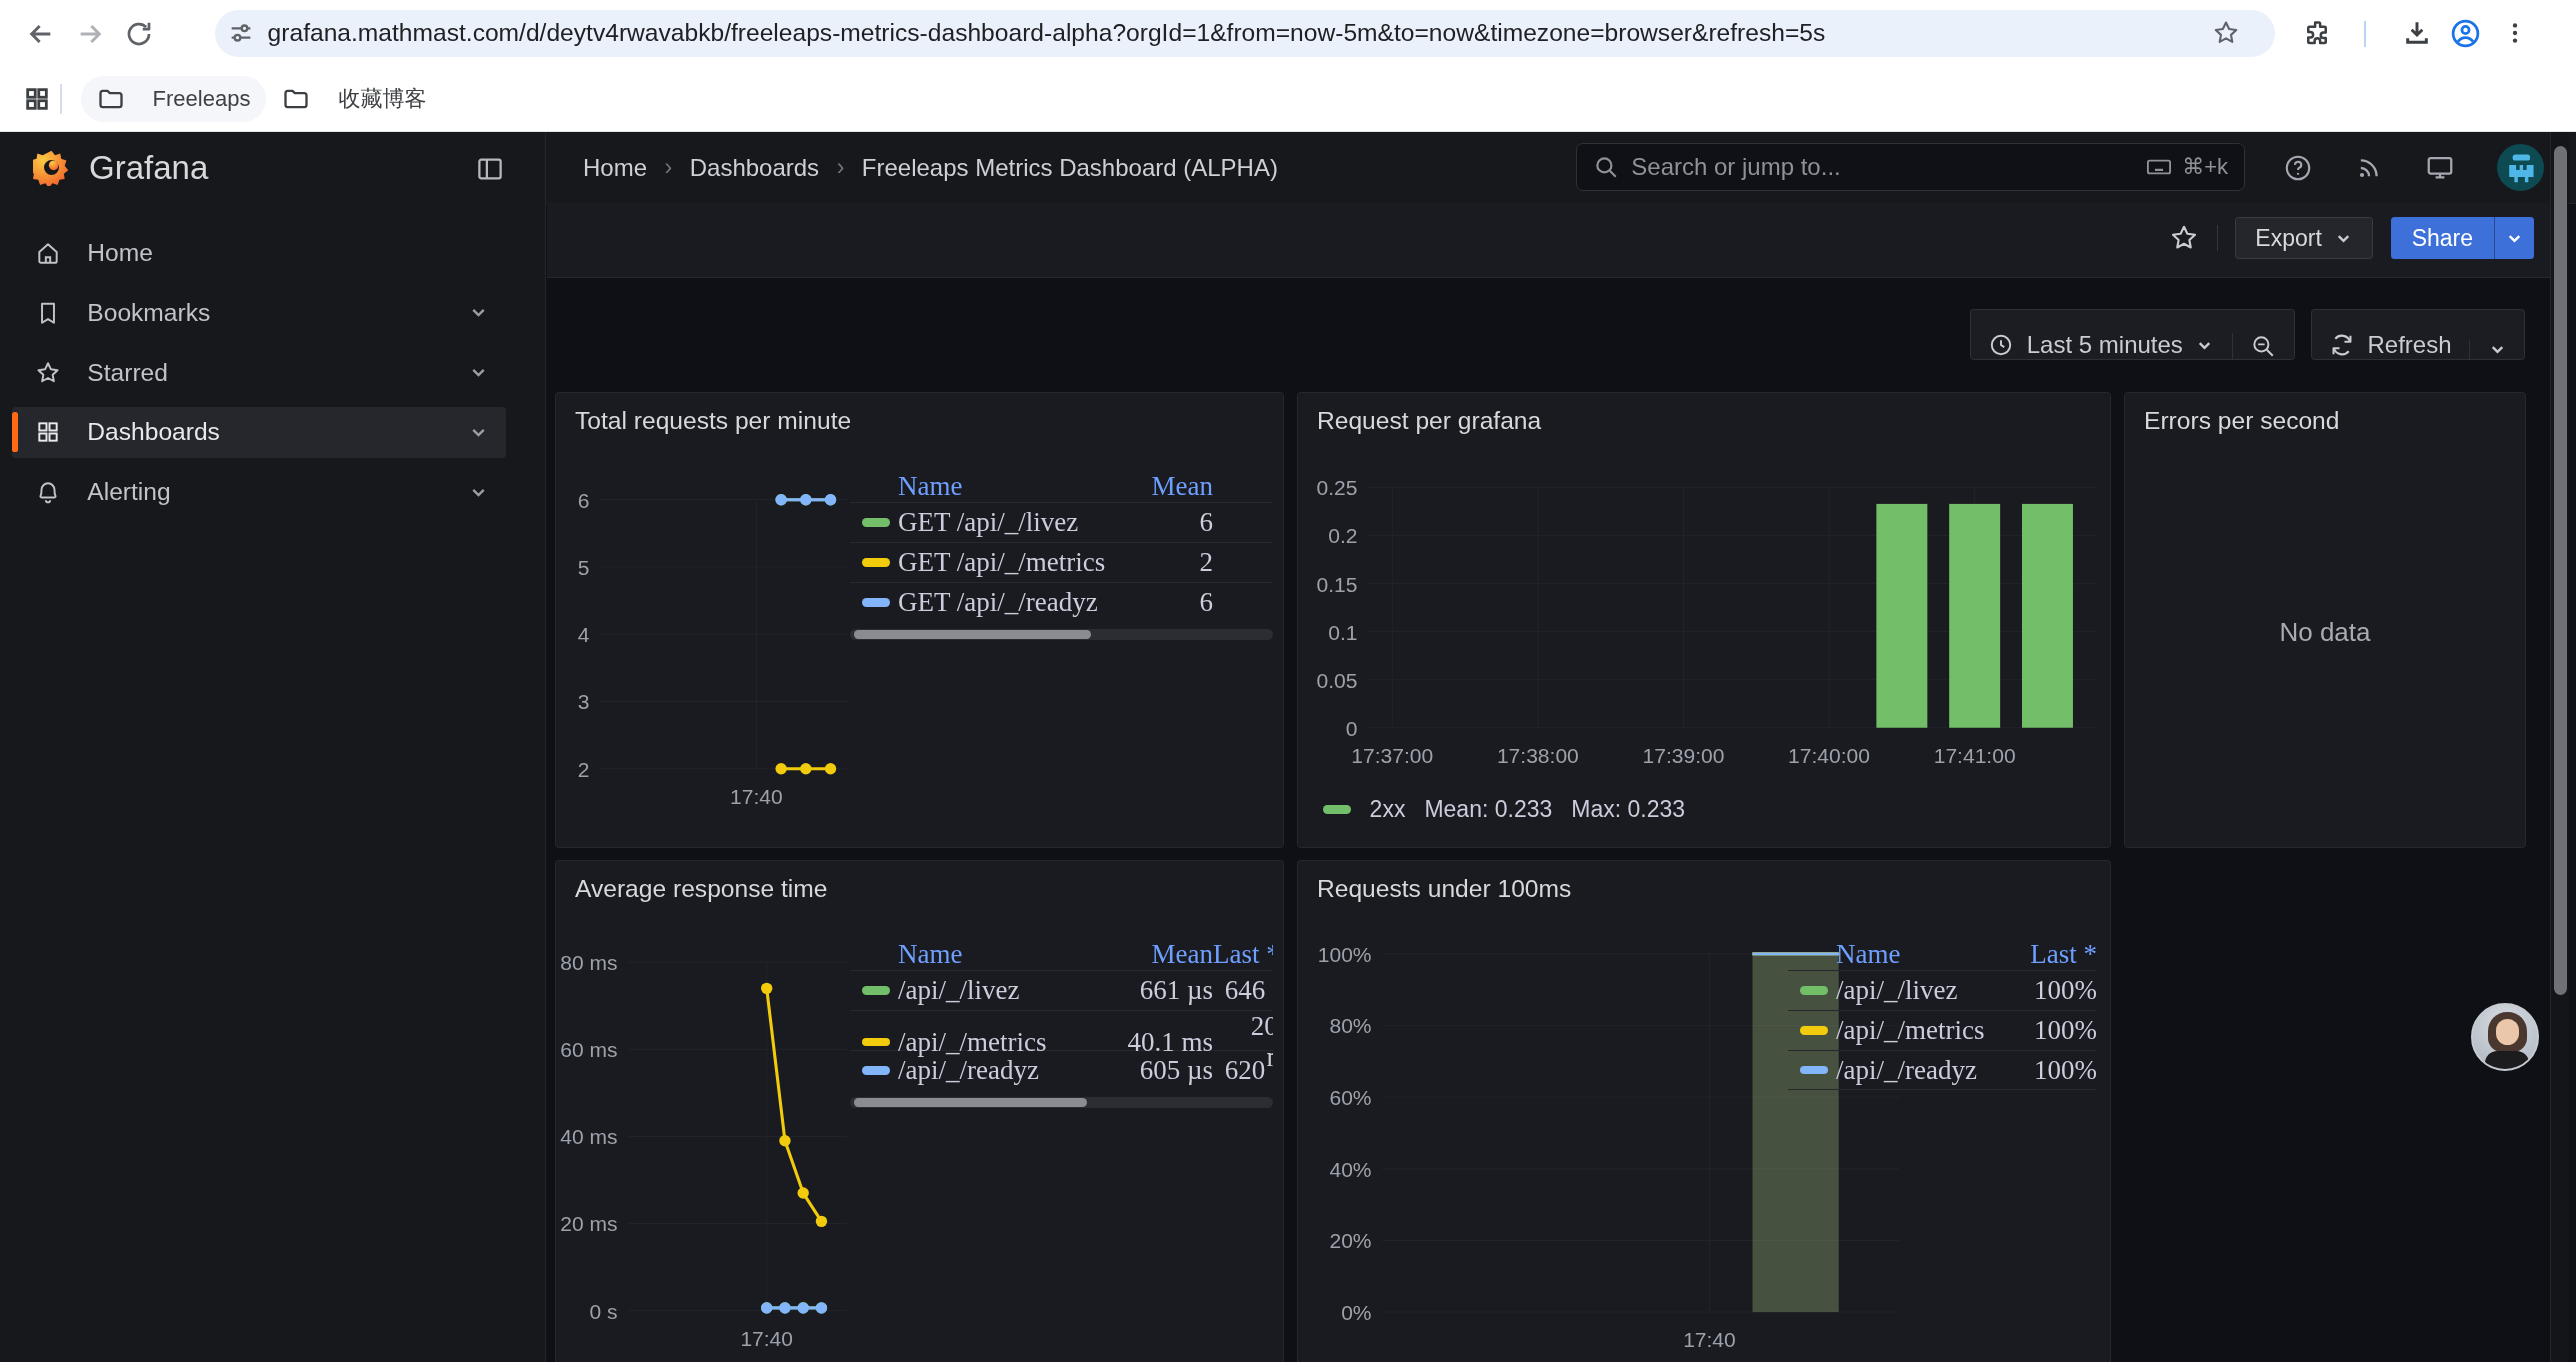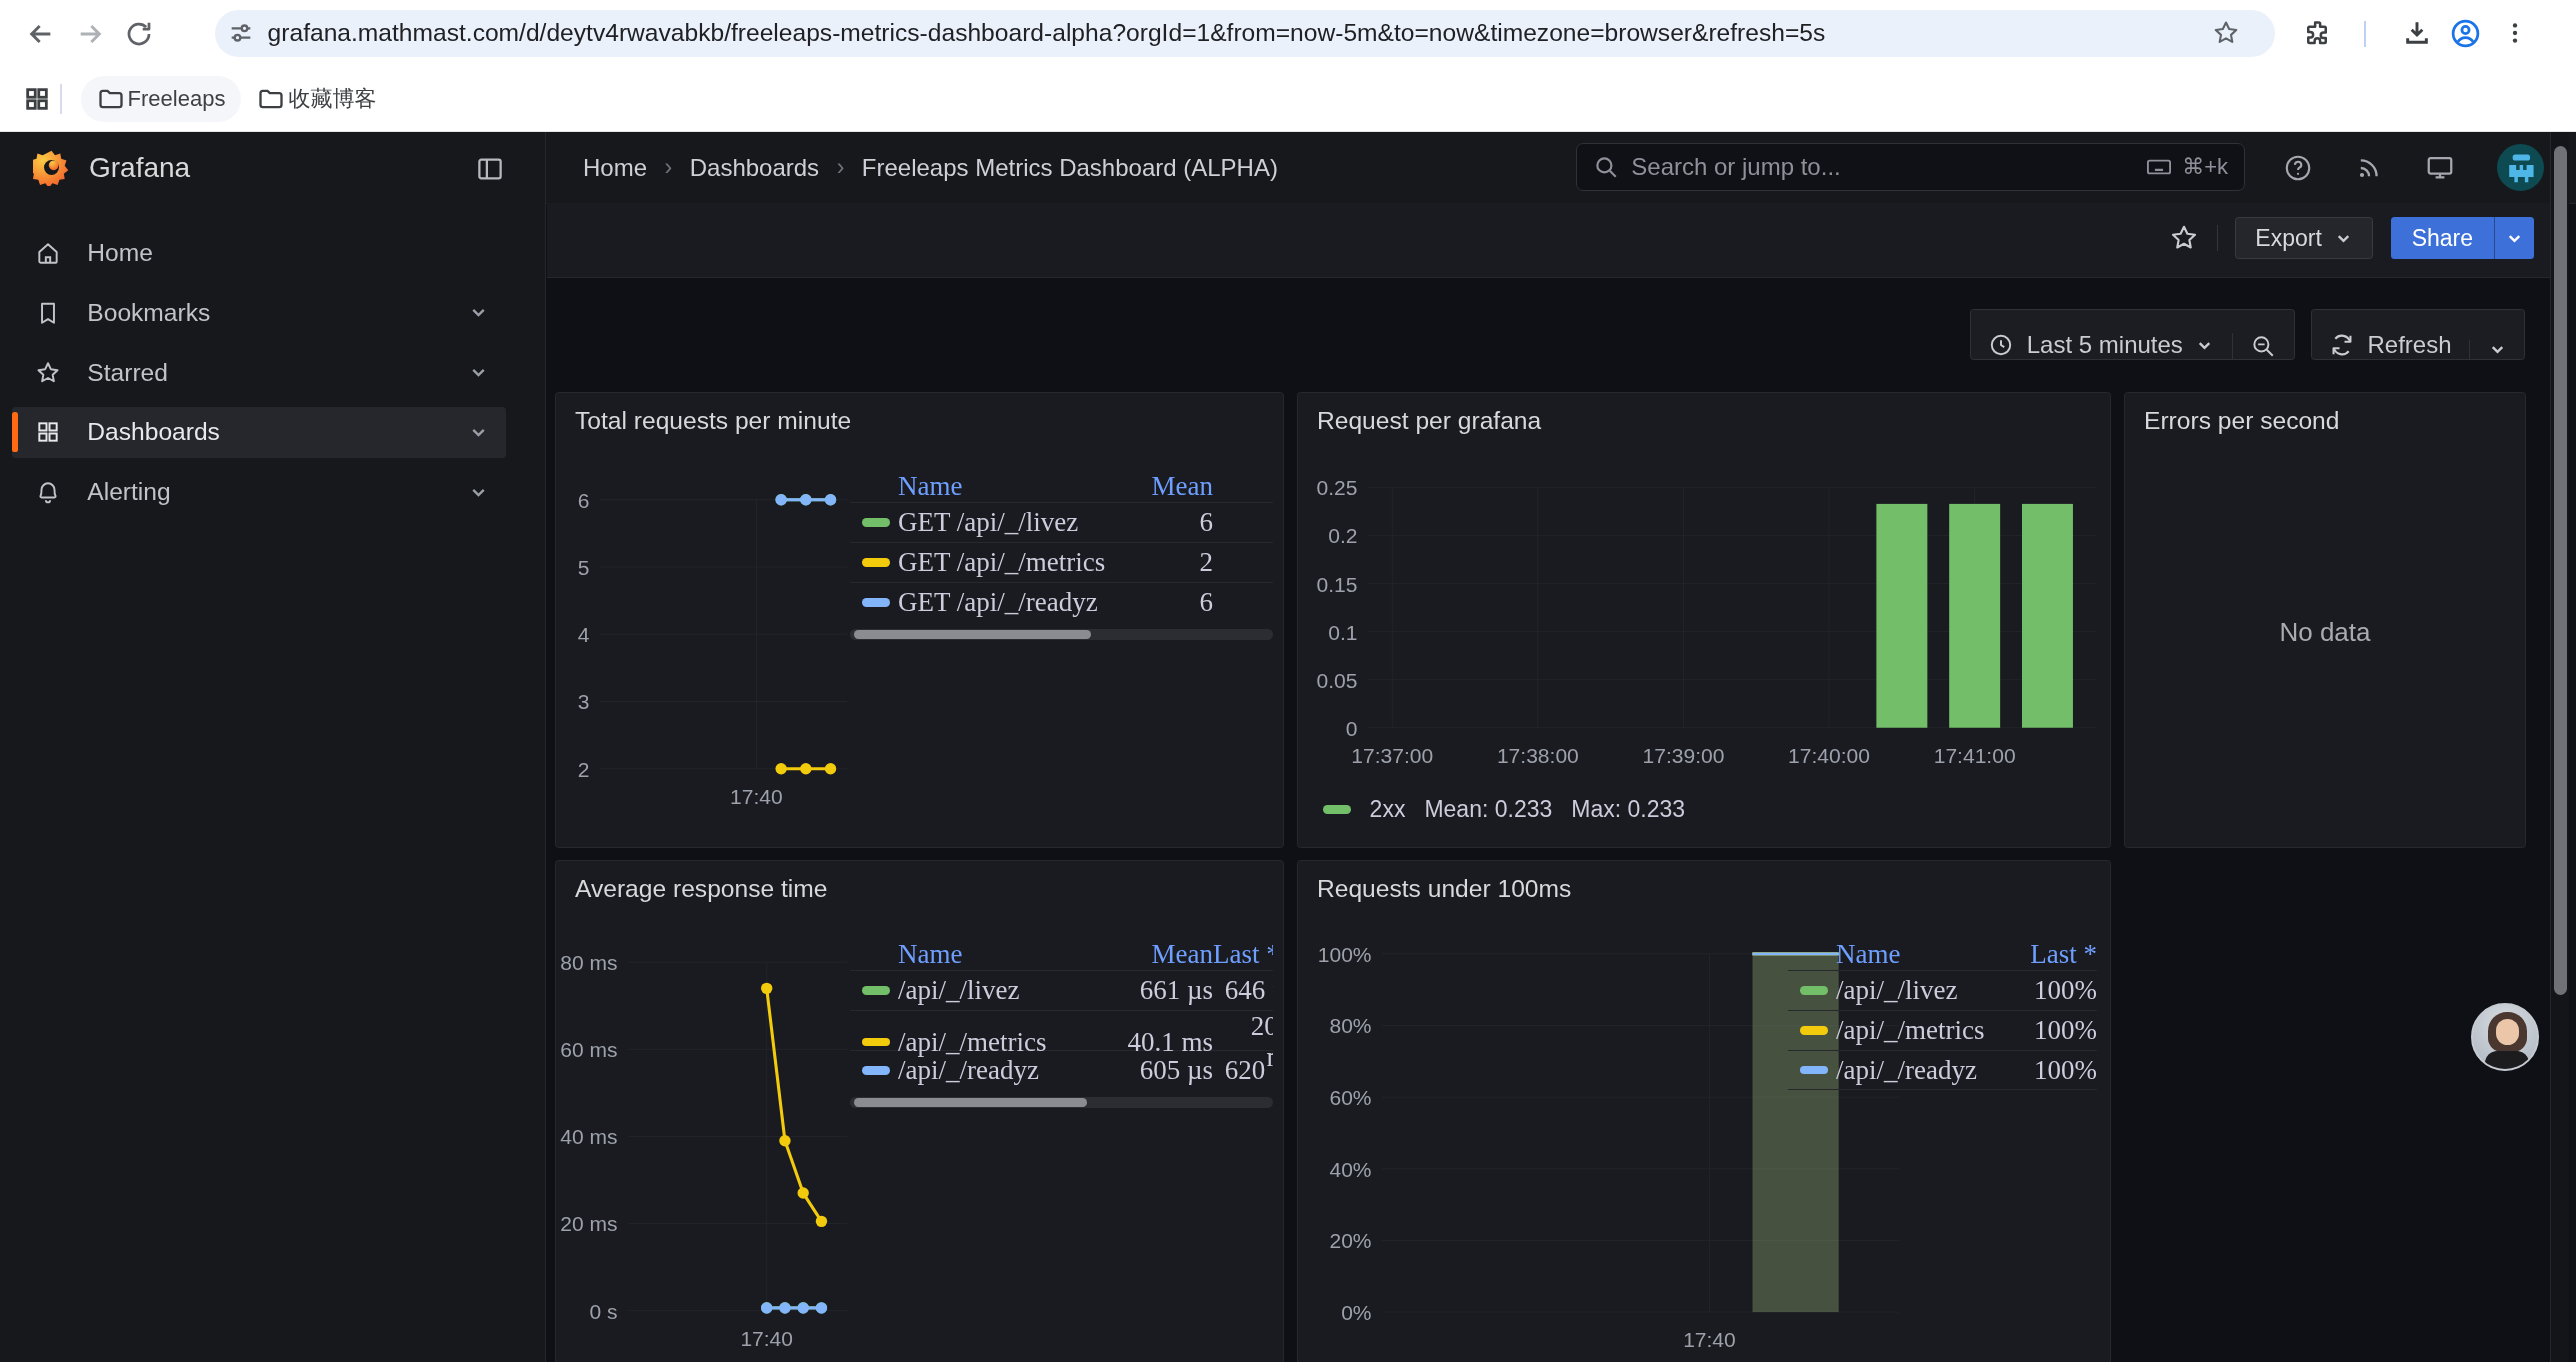--- a/index.html
+++ b/index.html
@@ -16,31 +16,31 @@
   #btn-back { margin-left:16px; }
   #omnibox { position:absolute; left:215px; top:9.6px; width:2060px; height:47px;
     background:#EBF1FB; border-radius:24px; display:flex; align-items:center; padding:0 12.3px; }
   #omni-input { flex:1; border:none; outline:none; background:transparent; font-size:24.6px;
     color:#202124; font-family:inherit; margin-left:12.3px; }
   .tb-right { position:absolute; top:8.8px; display:flex; align-items:center; }
   #tb-divider { position:absolute; left:2364px; top:21px; width:1.8px; height:26px; background:#BCD2F5; }
 
   #bmbar { position:absolute; left:0; top:67px; width:2576px; height:65px; background:#fff;
     border-bottom:0.9px solid #E3E5E8; display:flex; align-items:center; }
-  .bm-item { display:flex; align-items:center; gap:3px; height:46px; padding:0 16px;
+  .bm-item { display:flex; align-items:center; gap:28px; height:46px; padding:0 16px;
     border-radius:23px; cursor:pointer; }
   .bm-label { font-size:22px; color:#3E4043; }
   #bm-vdiv { width:1.8px; height:30px; background:#D7DBF0; margin:0 19px 0 8.8px; }
 
   
   #gf-nav { position:absolute; left:0; top:132px; width:2576px; height:72px; background:#17181C;
     border-bottom:0.9px solid #24262B; }
   #nav-left { position:absolute; left:0; top:0; width:546px; height:71px; border-right:0.9px solid #24262B;
     display:flex; align-items:center; }
-  #gf-brand { font-size:28px; color:#D8D9DA; margin-left:19px; }
+  #gf-brand { font-size:33px; color:#D8D9DA; margin-left:19px; }
   #nav-toggle { position:absolute; left:472px; top:19px; width:35px; height:35px; cursor:pointer;
     color:#B6B9BF; display:flex; align-items:center; justify-content:center; }
   #breadcrumb { position:absolute; left:583px; top:0; height:71px; display:flex; align-items:center;
     gap:17.5px; font-size:24px; color:#CDD0D6; }
   .crumb-sep { color:#70747C; font-size:23px; }
   .crumb { cursor:pointer; }
   #gf-search { position:absolute; left:1576px; top:11.4px; width:669px; height:48px; background:#101117;
     border:0.9px solid #2F3138; border-radius:7px; display:flex; align-items:center; padding:0 16px; }
   #gf-search input { flex:1; background:transparent; border:none; outline:none; font-size:24px;
     color:#CDD0D6; font-family:inherit; margin-left:12.3px; }

